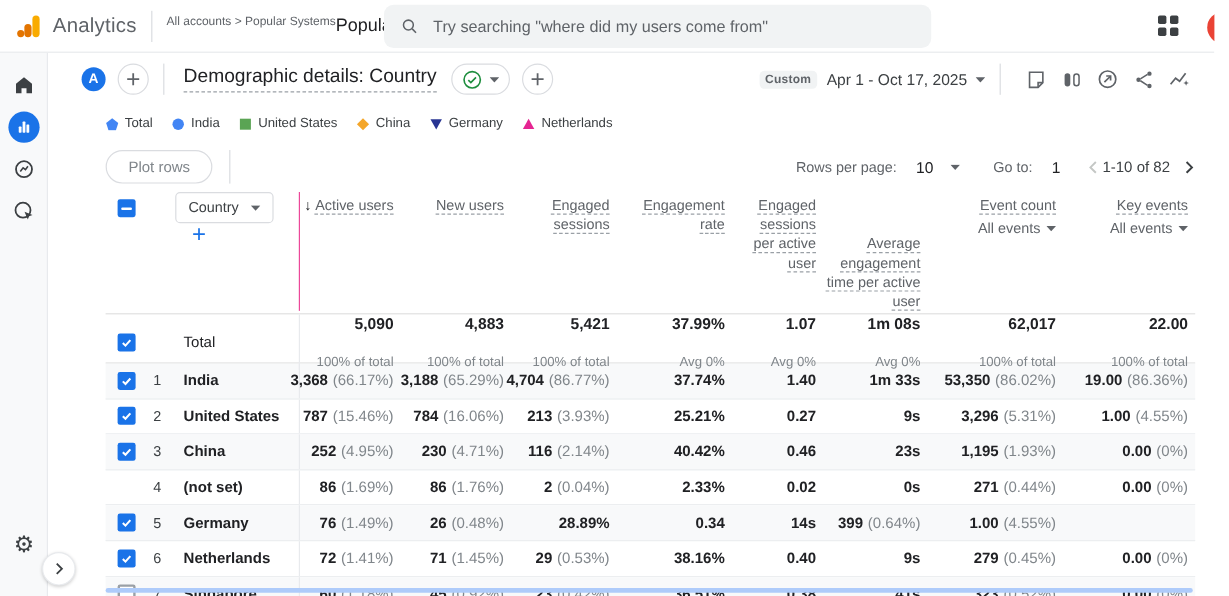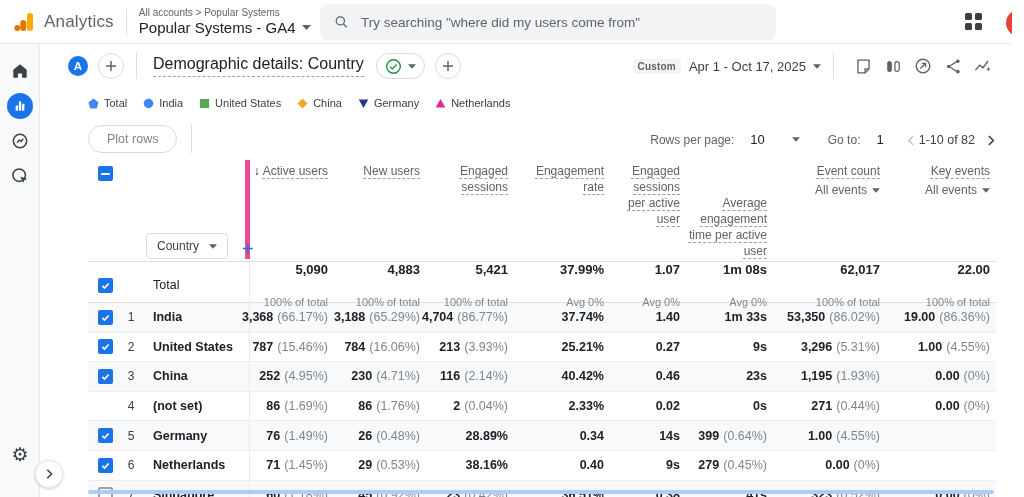--- a/index.html
+++ b/index.html
@@ -5,21 +5,21 @@
   html,body{margin:0;padding:0;width:1024px;height:497px;overflow:hidden;background:#fff;
     font-family:"Liberation Sans",sans-serif;color:#202124;}
   .screen{width:1012px;height:497px;position:relative;overflow:hidden;}
 
   
   .topbar{position:relative;height:44px;display:flex;align-items:center;background:#fff;
     border-bottom:1px solid #e8eaed;box-sizing:border-box;z-index:5;}
   .brand{display:flex;align-items:center;gap:8px;padding-left:12px;}
   .brand-name{font-size:17px;color:#5f6368;letter-spacing:.2px;}
   .vdiv{width:1px;height:26px;background:#dadce0;margin:0 12px;flex:none;}
-  .prop{display:flex;flex-direction:column;justify-content:center;line-height:1.15;}
+  .prop{display:flex;flex-direction:row;justify-content:center;line-height:1.15;}
   .crumb{font-size:10px;color:#5f6368;}
   .prop-row{display:flex;align-items:center;gap:6px;font-size:15px;color:#202124;cursor:pointer;}
   .gsearch{position:absolute;left:320px;top:4px;width:456px;height:36px;background:#f1f3f4;
     border-radius:8px;display:flex;align-items:center;gap:10px;padding:0 14px;box-sizing:border-box;}
   .gsearch input{border:none;background:transparent;outline:none;font-size:13.5px;color:#3c4043;
     width:100%;font-family:inherit;}
   .gsearch input::placeholder{color:#5f6368;}
   .apps-grid{position:absolute;right:30px;top:13px;width:17px;height:17px;display:grid;
     grid-template-columns:7px 7px;grid-template-rows:7px 7px;gap:3px;cursor:pointer;}
   .apps-grid span{background:#3c4043;border-radius:1.5px;}
@@ -62,38 +62,38 @@
 
   
   .toolbar{margin-top:13px;height:30px;display:flex;align-items:center;}
   .plot-rows{height:28px;border:1px solid #dadce0;border-radius:14px;background:#fff;color:#80868b;
     font-size:12.5px;padding:0 18px;font-family:inherit;cursor:pointer;}
   .vdiv.tall{height:28px;margin:0 14px;}
   .tsearch{display:flex;align-items:center;gap:10px;flex:none;width:230px;}
   .tsearch input{border:none;outline:none;background:transparent;font-size:13px;color:#3c4043;
     width:100%;font-family:inherit;}
   .tsearch input::placeholder{color:#5f6368;}
-  .toolbar-right{margin-left:auto;display:flex;align-items:flex-end;font-size:12px;color:#5f6368;}
-  .rppv{margin-left:16px;display:flex;align-items:center;gap:27px;color:#202124;font-size:13px;cursor:pointer;}
+  .toolbar-right{margin-left:auto;display:flex;align-items:center;font-size:12px;color:#5f6368;}
+  .rppv{margin-left:16px;display:flex;align-items:center;gap:14px;color:#202124;font-size:13px;cursor:pointer;}
   .goto-label{margin-left:28px;}
   .goto-value{margin-left:16px;color:#202124;font-size:13px;cursor:text;}
   .pg-chev{margin-left:22px;display:flex;align-items:center;cursor:pointer;}
   .pg-range{margin-left:4px;color:#3c4043;font-size:12.5px;}
   .pg-chev.next{margin-left:12px;}
 
   
   .table{margin-top:6px;}
   .hdr-row,.total-row,.trow{display:grid;
     grid-template-columns:30px 26px 106px 78px 92px 88px 96px 76px 87px 113px 110px 1fr;}
   .hdr-row{min-height:66px;align-items:start;border-bottom:1px solid #e0e0e0;padding-bottom:2px;}
   .cell{box-sizing:border-box;}
   .cb-cell{display:flex;align-items:center;padding-left:10px;}
   .hdr-row .cb-cell{align-items:flex-start;padding-top:6px;}
-  .dim-head{display:flex;align-items:flex-end;padding-left:28px;grid-column:2 / span 2;
-    border-right:5px solid #ec4899;align-self:stretch;}
+  .dim-head{display:flex;align-items:flex-start;padding-left:28px;grid-column:2 / span 2;
+    border-right:1px solid #ec4899;align-self:stretch;flex-direction:column;}
   .dim-select{display:flex;align-items:center;gap:10px;height:26px;padding:0 10px;border:1px solid #dadce0;
     border-radius:4px;background:#fff;font-size:12px;color:#3c4043;font-family:inherit;cursor:pointer;}
   .blue-plus{color:#1a73e8;font-size:20px;margin-left:14px;line-height:1;cursor:pointer;}
   .hcell{text-align:right;padding-top:3px;font-size:12px;color:#5f6368;line-height:16px;cursor:pointer;}
   .hlabel{display:inline-block;text-decoration-line:underline;text-decoration-style:dashed;
     text-decoration-color:#9aa0a6;text-decoration-thickness:1px;text-underline-offset:3px;}
   .sort-arrow{color:#202124;margin-right:3px;font-size:12px;}
   .hcol2 .hlabel{max-width:60px;}
   .hcol3 .hlabel{max-width:80px;}
   .hcol4 .hlabel{max-width:62px;}
@@ -635,20 +635,24 @@
               <div class="cell cb-cell">
                 <span class="cbx checked">
                   <svg width="11" height="11" viewBox="0 0 14 14">
                     <path d="M3 7.4l2.8 2.8L11 4.4" stroke="#fff" stroke-width="2.2" fill="none"></path>
                   </svg>
                 </span>
               </div>
               <div class="cell rank-cell">6</div>
               <div class="cell name-cell">Netherlands</div>
               <div class="cell num-cell">
+                <span class="val">72</span>
+                <span class="pct">(1.41%)</span>
+              </div>
+              <div class="cell num-cell">
                 <span class="val">71</span>
                 <span class="pct">(1.45%)</span>
               </div>
               <div class="cell num-cell">
                 <span class="val">29</span>
                 <span class="pct">(0.53%)</span>
               </div>
               <div class="cell num-cell">
                 <span class="val">38.16%</span>
               </div>

